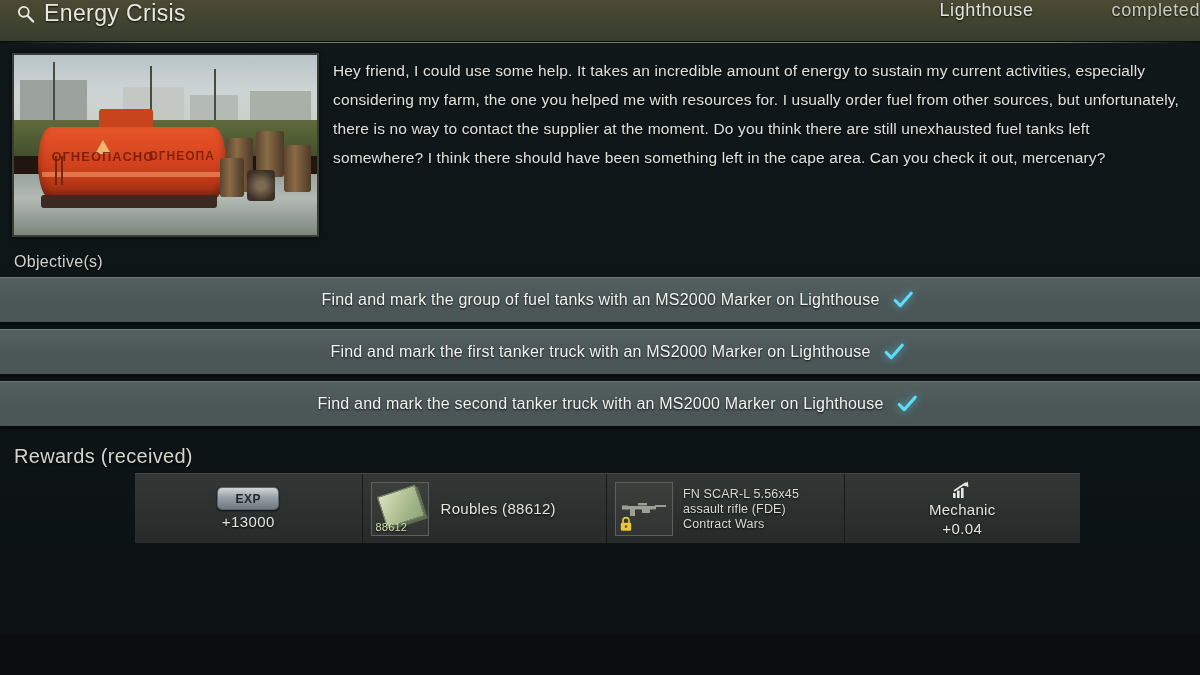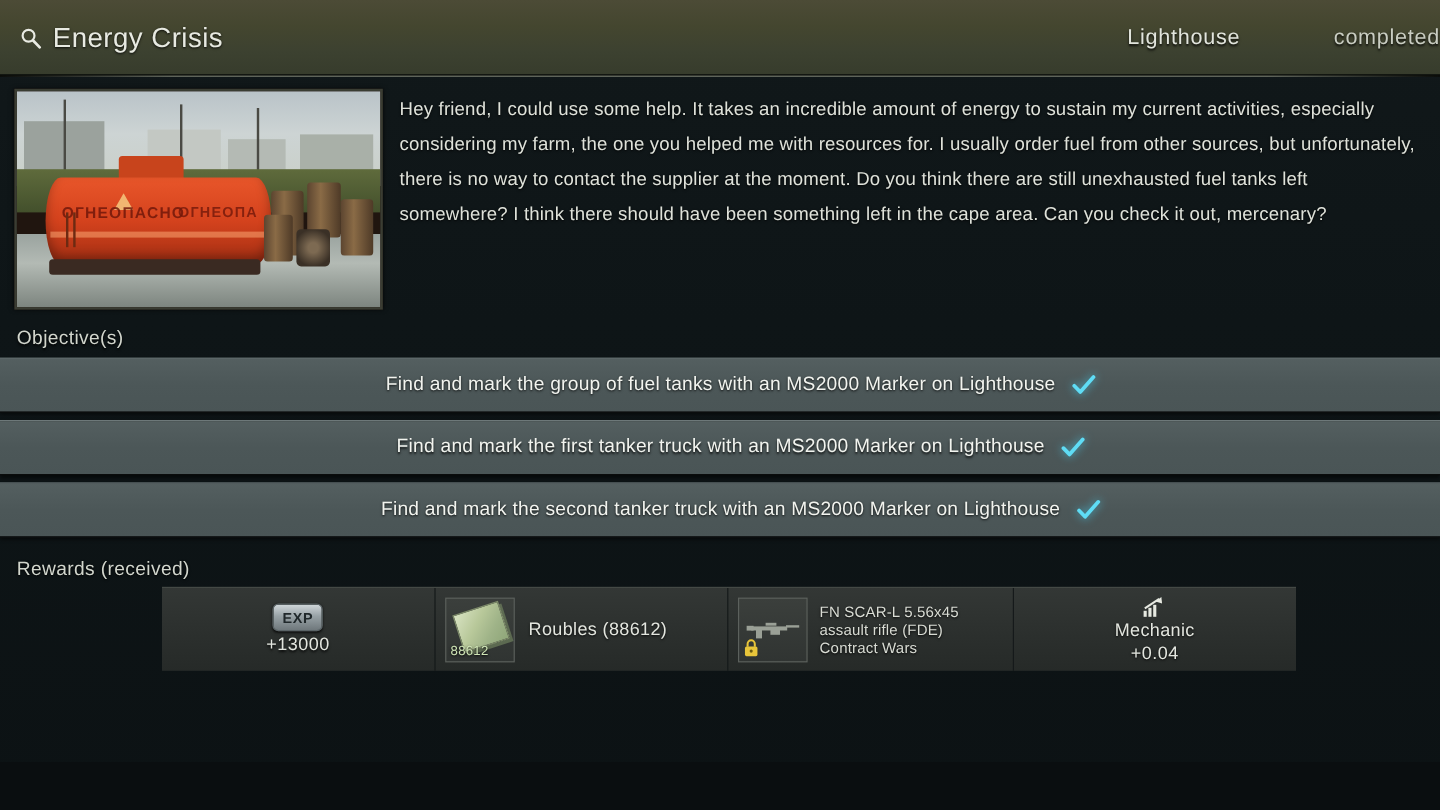--- a/index.html
+++ b/index.html
@@ -9,23 +9,23 @@
     font-family:"Liberation Sans", sans-serif;
     overflow:hidden;
   }
   #app {
     position:relative; width:1200px; height:675px;
     background:linear-gradient(180deg,#11181a 0%,#0e1517 40%,#0c1214 100%);
   }
 
   
   .header{
-    position:relative; height:64px; width:100%;
+    position:relative; height:43px; width:100%;
     background:linear-gradient(180deg,#4c4b36 0%,#44462f 35%,#3c4130 70%,#373c2c 100%);
-    display:flex; align-items:center;
+    display:flex; align-items:flex-start;
     border-bottom:2px solid #0a0c08;
   }
   .header:after{
     content:""; position:absolute; left:0; right:0; bottom:-2px; height:1px;
     background:linear-gradient(90deg,rgba(190,200,180,.0),rgba(200,210,190,.55) 12%,rgba(200,210,190,.55) 88%,rgba(190,200,180,0));
   }
   .hdr-left{ display:flex; align-items:center; gap:9px; padding-left:16px; flex:1; }
   .mag-icon{ width:19px; height:19px; position:relative; display:inline-block; flex:0 0 auto;}
   .mag-icon svg{ display:block; }
   .hdr-title{
@@ -147,39 +147,39 @@
   .obj-inner{ display:flex; align-items:center; gap:12px; }
   .obj-text{
     font-size:16px; color:#f2f4ef; letter-spacing:.2px;
     text-shadow:0 1px 2px rgba(0,0,0,.85);
     padding-left:35px;
   }
   .check{ width:22px; height:22px; flex:0 0 auto; filter:drop-shadow(0 0 4px rgba(70,200,230,.85)); }
 
   
   .rewards-label{
-    font-size:16px; color:#d2d6cd; padding:12px 0 5px 14px;
+    font-size:20px; color:#d2d6cd; padding:12px 0 5px 14px;
     letter-spacing:.3px; text-shadow:0 1px 2px rgba(0,0,0,.9);
   }
   .rewards-bar{
     display:flex; height:70px; margin-left:135px; margin-right:120px;
     background:linear-gradient(180deg,#333735 0%,#2b2f2d 60%,#262a28 100%);
     border-top:1px solid #444945;
   }
   .rw{
     position:relative; display:flex; align-items:center; justify-content:center;
     border-right:1px solid #15191a;
   }
   .rw.exp{ width:228px; flex-direction:column; gap:3px; }
   .rw.money{ width:245px; gap:12px; justify-content:flex-start; padding-left:8px; }
   .rw.item{ width:238px; gap:10px; justify-content:flex-start; padding-left:8px; }
   .rw.trader{ width:236px; flex-direction:column; gap:2px; border-right:none; }
 
   .exp-badge{
-    width:42px; height:23px; border-radius:5px;
+    width:62px; height:23px; border-radius:5px;
     background:linear-gradient(180deg,#cfd6d9 0%,#98a2a6 45%,#6f787c 100%);
     display:flex; align-items:center; justify-content:center;
     border:1px solid #5b6467;
     box-shadow:0 1px 2px rgba(0,0,0,.7);
   }
   .exp-badge span{
     font-size:12px; font-weight:bold; color:#20282b; letter-spacing:.5px;
     font-family:"Liberation Sans",sans-serif;
   }
   .rw-val{

